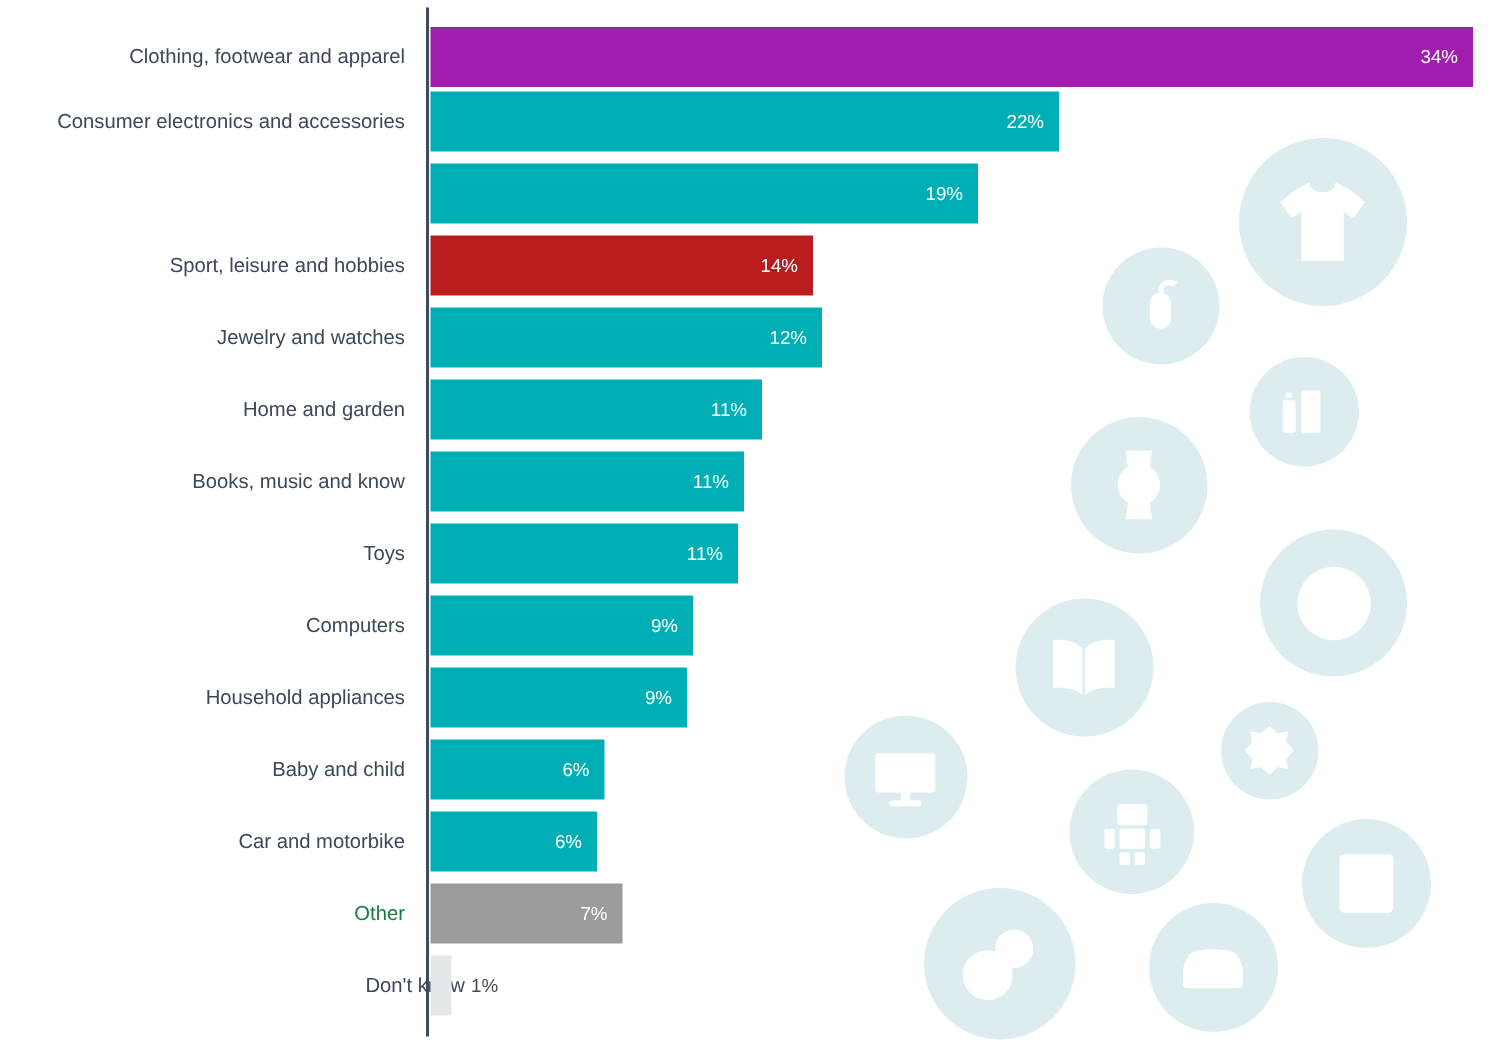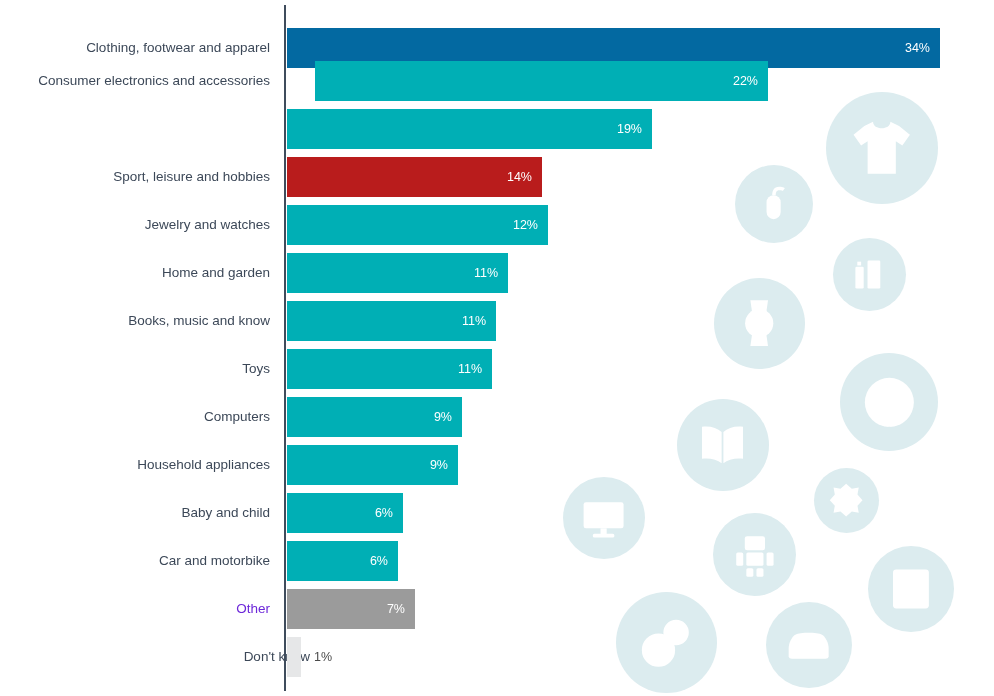--- a/index.html
+++ b/index.html
@@ -199,29 +199,29 @@
           <path d="M18 24 C23 22 41 22 46 24 L50 33 L14 33 Z" fill="#dcecef"></path>
           <circle cx="18" cy="42" r="4" fill="#dcecef"></circle>
           <circle cx="46" cy="42" r="4" fill="#dcecef"></circle>
         </svg>
       </div>
     </div>
 
   <div id="plot-area">
     <div id="axis-line"></div>
     <div id="rows">
-        <div class="row" style="top: 28px; width: 865px;">
+        <div class="row" style="top: 18px; width: 865px;">
           <div class="row-label" style="color: rgb(60, 72, 88);">Clothing, footwear and apparel</div>
-          <div class="bar" style="width: 653px; background: #0369a1;">
+          <div class="bar" style="width: 653px; background: #a21caf; padding-left: 42px;">
             <div class="bar-value-inside" style="color: rgb(255, 255, 255);">34%</div>
           </div>
         </div>
         <div class="row" style="top: 61px; width: 994px;">
           <div class="row-label" style="color: rgb(60, 72, 88);">Consumer electronics and accessories</div>
-          <div class="bar" style="width: 453px; background: rgb(0, 175, 181); margin-left: 28px;">
+          <div class="bar" style="width: 419px; background: rgb(0, 175, 181);">
             <div class="bar-value-inside" style="color: rgb(255, 255, 255);">22%</div>
           </div>
         </div>
         <div class="row" style="top: 109px; width: 994px;">
           <div class="bar" style="width: 365px; background: rgb(0, 175, 181);">
             <div class="bar-value-inside" style="color: rgb(255, 255, 255);">19%</div>
           </div>
         </div>
         <div class="row" style="top: 157px; width: 994px;">
           <div class="row-label" style="color: rgb(60, 72, 88);">Sport, leisure and hobbies</div>
@@ -271,21 +271,21 @@
             <div class="bar-value-inside" style="color: rgb(255, 255, 255);">6%</div>
           </div>
         </div>
         <div class="row" style="top: 541px; width: 994px;">
           <div class="row-label" style="color: rgb(60, 72, 88);">Car and motorbike</div>
           <div class="bar" style="width: 111px; background: rgb(0, 175, 181);">
             <div class="bar-value-inside" style="color: rgb(255, 255, 255);">6%</div>
           </div>
         </div>
         <div class="row" style="top: 589px; width: 994px;">
-          <div class="row-label" style="color: #6d28d9;">Other</div>
+          <div class="row-label" style="color: #15803d;">Other</div>
           <div class="bar" style="width: 128px; background: rgb(155, 155, 155);">
             <div class="bar-value-inside" style="color: rgb(255, 255, 255);">7%</div>
           </div>
         </div>
         <div class="row" style="top: 637px; width: 994px;">
           <div class="row-label" style="color: rgb(60, 72, 88); margin-left: 40px;">Don't know</div>
           <div class="bar" style="width: 14px; background: rgb(230, 231, 232);"></div>
           <div class="bar-value-outside" style="color: rgb(74, 74, 74); left: 314px;">1%</div>
         </div>
       </div>

